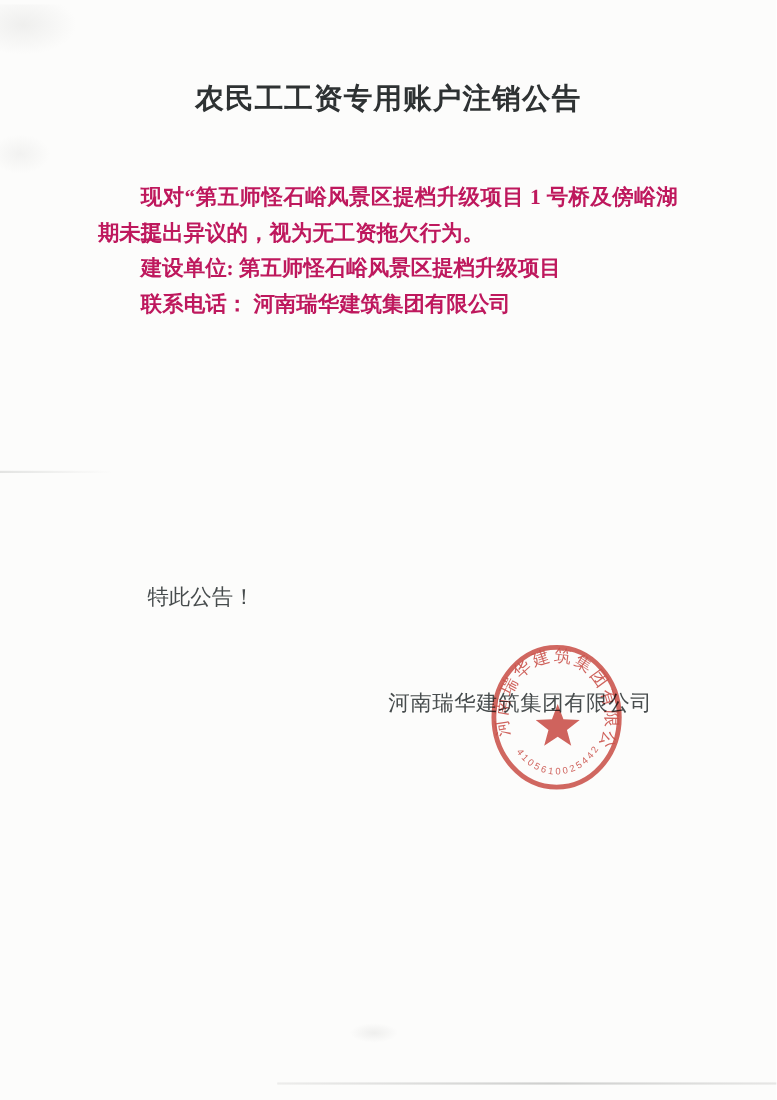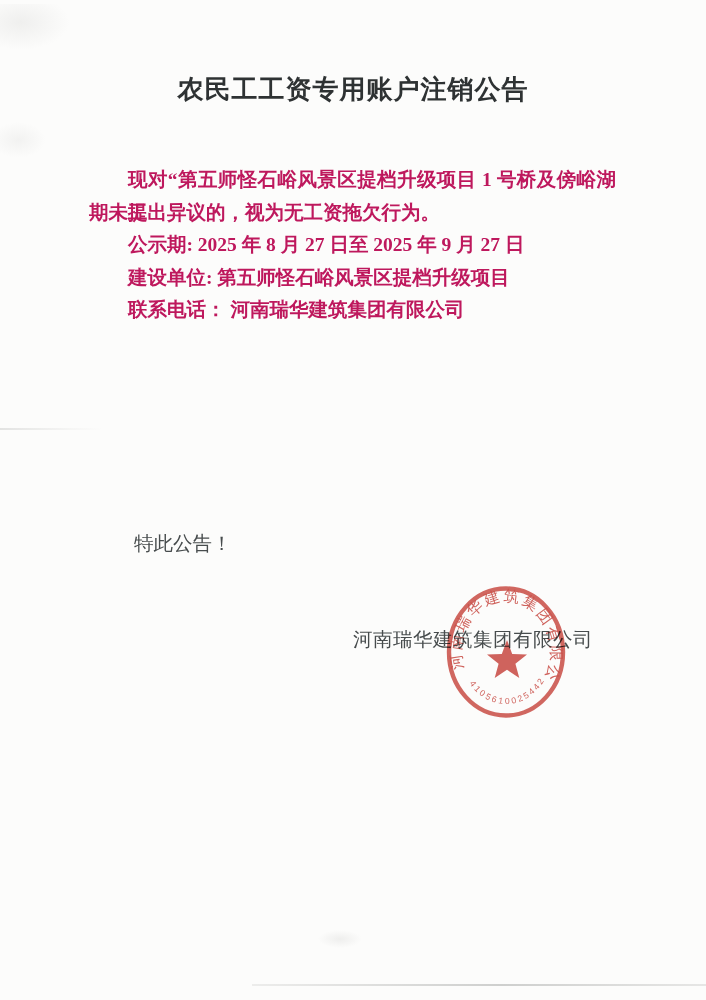--- a/index.html
+++ b/index.html
@@ -76,21 +76,20 @@
   <div class="smudge-l2"></div>
   <div class="streak-left"></div>
   <div class="smudge-b"></div>
   <div class="edge-bottom"></div>
 
   <h1 class="title">农民工工资专用账户注销公告</h1>
 
   <div class="body-text" id="body-lines">
       <div class="line indent just">现对“第五师怪石峪风景区提档升级项目 1 号桥及傍峪湖工</div>
       <div class="line">期未提出异议的，视为无工资拖欠行为。</div>
-      <div class="line indent">公示期: 2025 年 8 月 27 日至 2025 年 9 月 27 日</div>
       <div class="line indent">建设单位: 第五师怪石峪风景区提档升级项目</div>
       <div class="line indent">联系电话： 河南瑞华建筑集团有限公司</div>
     </div>
 
   <div class="closing">特此公告！</div>
 
   <div class="sig-company">河南瑞华建筑集团有限公司</div>
 
   <svg class="seal" viewBox="0 0 140 150" xmlns="http://www.w3.org/2000/svg">
     <defs>

